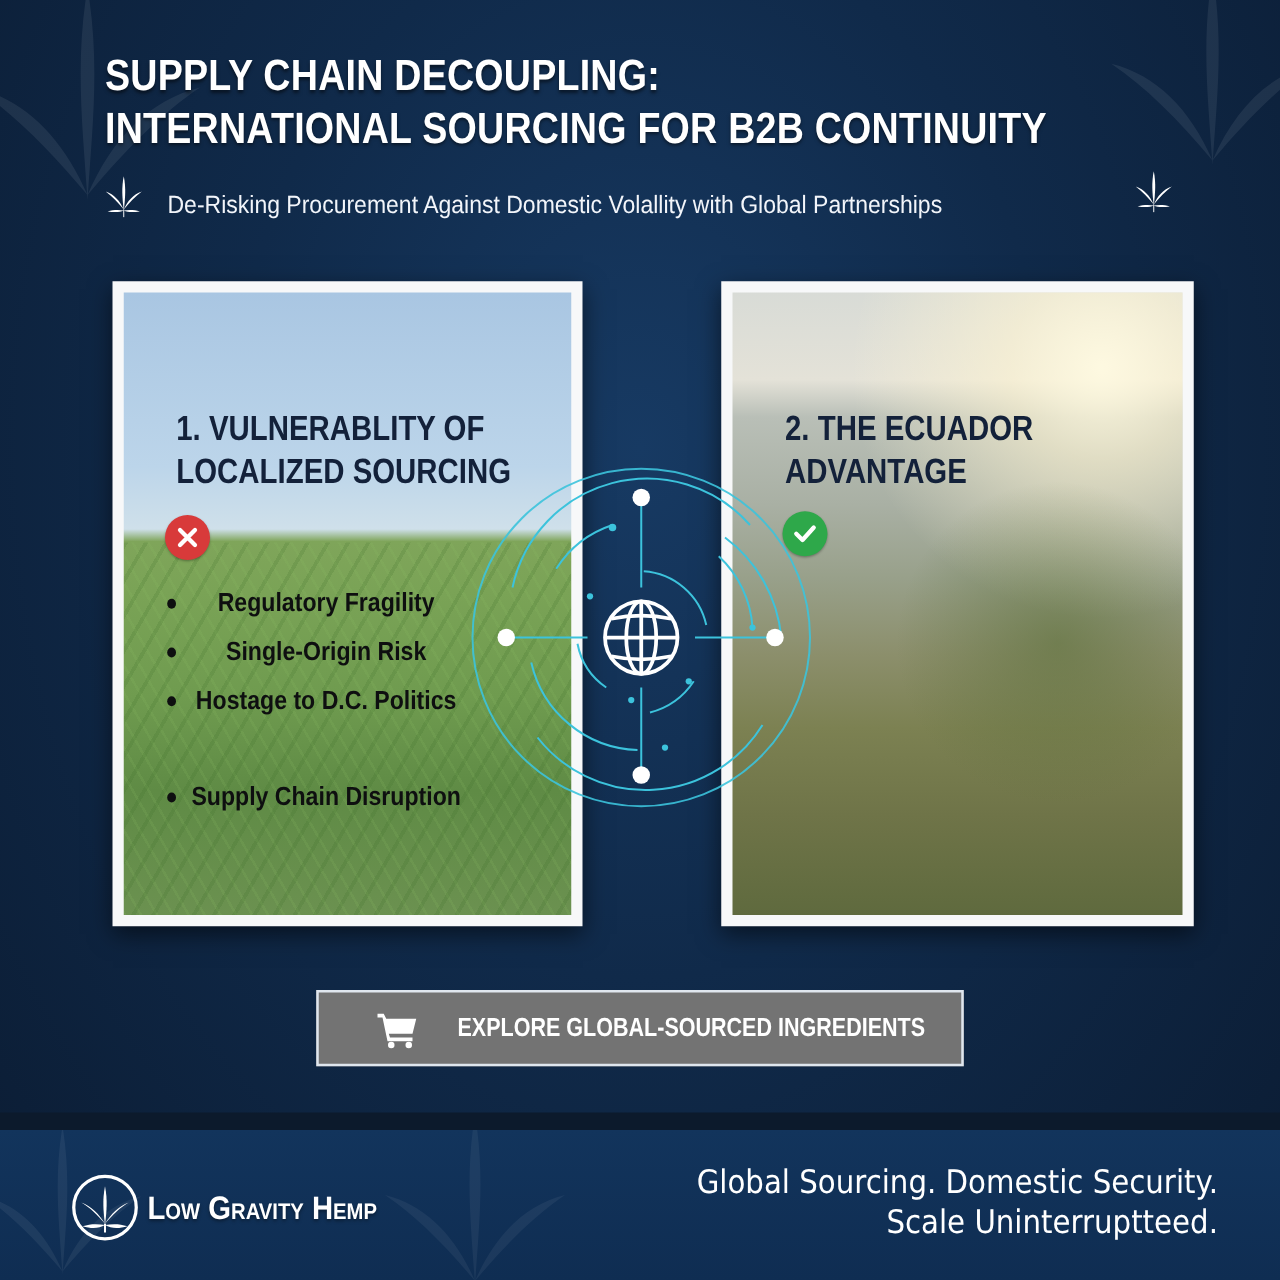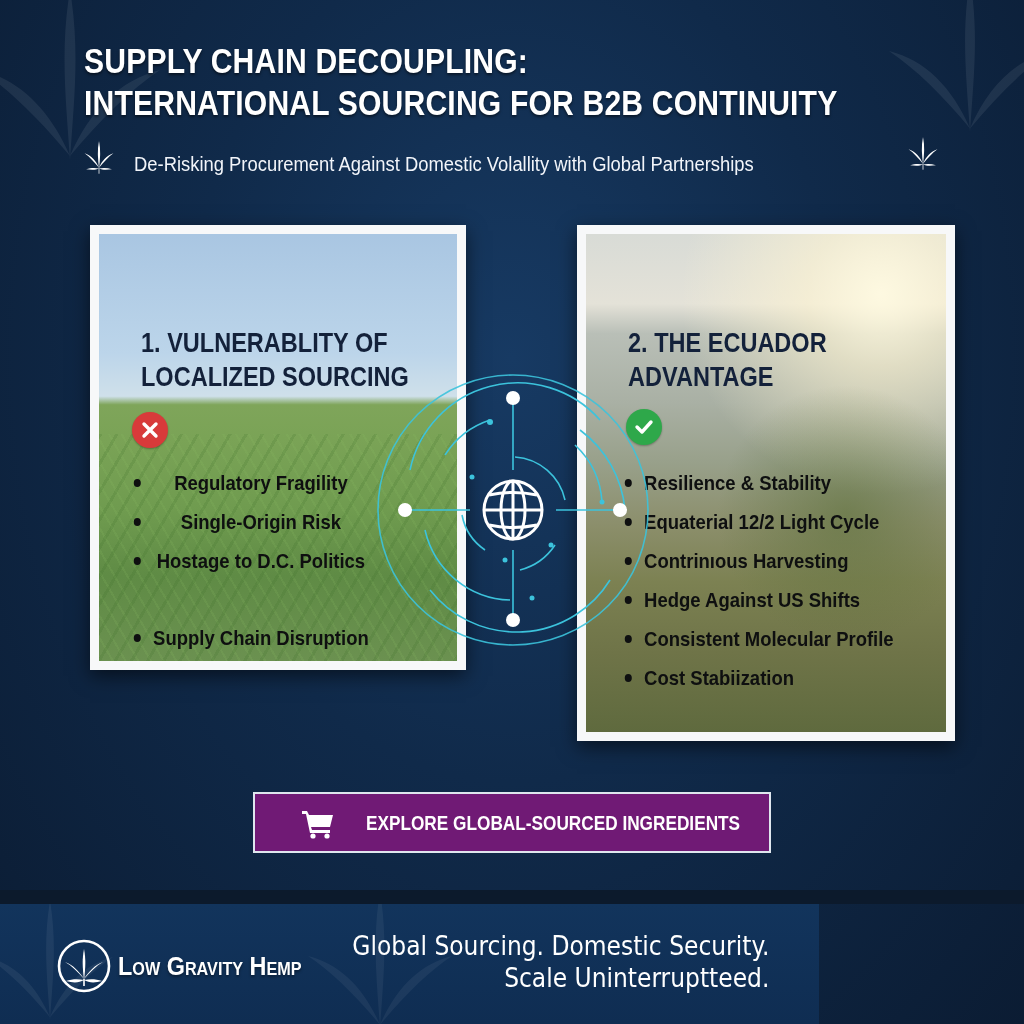--- a/index.html
+++ b/index.html
@@ -28,21 +28,21 @@
       font-size: 20px; color: #f2f5fa; white-space: nowrap;
       margin-left: 16px; transform: scaleX(0.92); transform-origin: left center;
     }
     .subtitle-row .leaf.right { position: absolute; left: 824px; top: 2px; }
 
     .panel {
       position: absolute; background: #f7f8f9;
       box-shadow: 0 6px 18px rgba(0,0,0,0.55);
     }
     .panel .photo { position: absolute; left: 9px; top: 9px; right: 9px; bottom: 9px; overflow: hidden; }
-    .p1 { left: 90px; top: 225px; width: 376px; height: 445px; }
+    .p1 { left: 90px; top: 225px; width: 376px; height: 516px; }
     .p1 .photo {
       background:
         linear-gradient(180deg, #a9c6e2 0%, #bcd5ea 28%, #cfe0ea 38%, #7fa55a 40%, #7aa356 48%, #6f9b4f 65%, #5f8b45 80%, #6b9150 100%);
     }
     .p2 { left: 557px; top: 225px; width: 378px; height: 516px; margin-left: 20px; }
     .p2 .photo {
       background:
         radial-gradient(circle at 82% 12%, rgba(255,250,225,0.95) 0%, rgba(255,245,210,0.6) 14%, rgba(255,255,255,0) 38%),
         linear-gradient(180deg, #d8dbd6 0%, #e4e2d8 14%, #b9bfb7 20%, #a9b0a4 34%, #98a08a 46%, #8c8f6c 58%, #7c8152 70%, #6f7448 84%, #5f6a3e 100%);
     }
@@ -82,32 +82,32 @@
     .p1 .bullets { left: 42px; top: 238px; text-align: center; }
     .p1 .bullets li { height: 39px; line-height: 39px; }
     .p1 .bullets li.gap { margin-top: 38px; }
     .p2 .bullets { left: 46px; top: 238px; }
     .p2 .bullets li { height: 39px; line-height: 39px; }
 
     .network { position: absolute; left: 370px; top: 360px; width: 290px; height: 300px; }
 
     .cta {
       position: absolute; left: 253px; top: 792px; width: 518px; height: 61px;
-      border: 2px solid #dfe6ee; background: #701a75;
+      border: 2px solid #dfe6ee; background: #737373;
       display: flex; align-items: center; cursor: pointer;
     }
     .cta .cart { position: absolute; left: 46px; top: 13px; width: 34px; height: 34px; }
     .cta .cta-label {
       position: absolute; left: 111px; top: 0; height: 57px; line-height: 57px;
       font-weight: 700; font-size: 21px; color: #fff; white-space: nowrap;
       transform: scaleX(0.82); transform-origin: left center;
     }
 
     .footer {
-      position: absolute; left: 0; top: 904px; width: 819px; height: 120px;
+      position: absolute; left: 0; top: 904px; width: 1024px; height: 120px;
       background: linear-gradient(180deg, #12345c 0%, #0f2d52 100%);
       overflow: hidden;
     }
     .footer-sep { position: absolute; left: 0; top: 890px; width: 1024px; height: 14px; background: #0c1a2c; }
     .brand { position: absolute; left: 56px; top: 34px; display: flex; align-items: center; }
     .brand .logo { width: 56px; height: 56px; }
     .brand .brand-name {
       margin-left: 6px; font-weight: 700; font-size: 26px; color: #fff; white-space: nowrap;
       font-variant: small-caps; transform: scaleX(0.9); transform-origin: left center;
       text-shadow: 0 2px 3px rgba(0,0,0,0.4);
@@ -191,28 +191,20 @@
     <div class="panel-title">
       <div>2. THE ECUADOR</div>
       <div>ADVANTAGE</div>
     </div>
   </div>
   <div class="status-icon">
     <svg width="20" height="18" viewBox="0 0 20 18">
         <path d="M3 9 L8 14 L17 4" stroke="#fff" stroke-width="3.4" fill="none" stroke-linecap="round" stroke-linejoin="round"></path>
       </svg>
   </div>
-  <ul class="bullets">
-    <li>Resilience &amp; Stability</li>
-    <li>Equaterial 12/2 Light Cycle</li>
-    <li>Contrinıous Harvesting</li>
-    <li>Hedge Against US Shifts</li>
-    <li>Consistent Molecular Profile</li>
-    <li>Cost Stabiization</li>
-  </ul>
 </div>
 
 <svg class="network" viewBox="0 0 290 300">
   <g fill="none" stroke="#3cc3dc" stroke-width="1.6">
     <circle cx="143" cy="150" r="135" opacity="0.9"></circle>
     <path d="M40 110 A110 110 0 0 1 230 60"></path>
     <path d="M60 230 A110 110 0 0 0 240 220"></path>
     <path d="M255 150 A112 112 0 0 0 210 70"></path>
     <path d="M75 95 A85 85 0 0 1 120 60"></path>
     <path d="M55 170 A90 90 0 0 0 140 240"></path>

